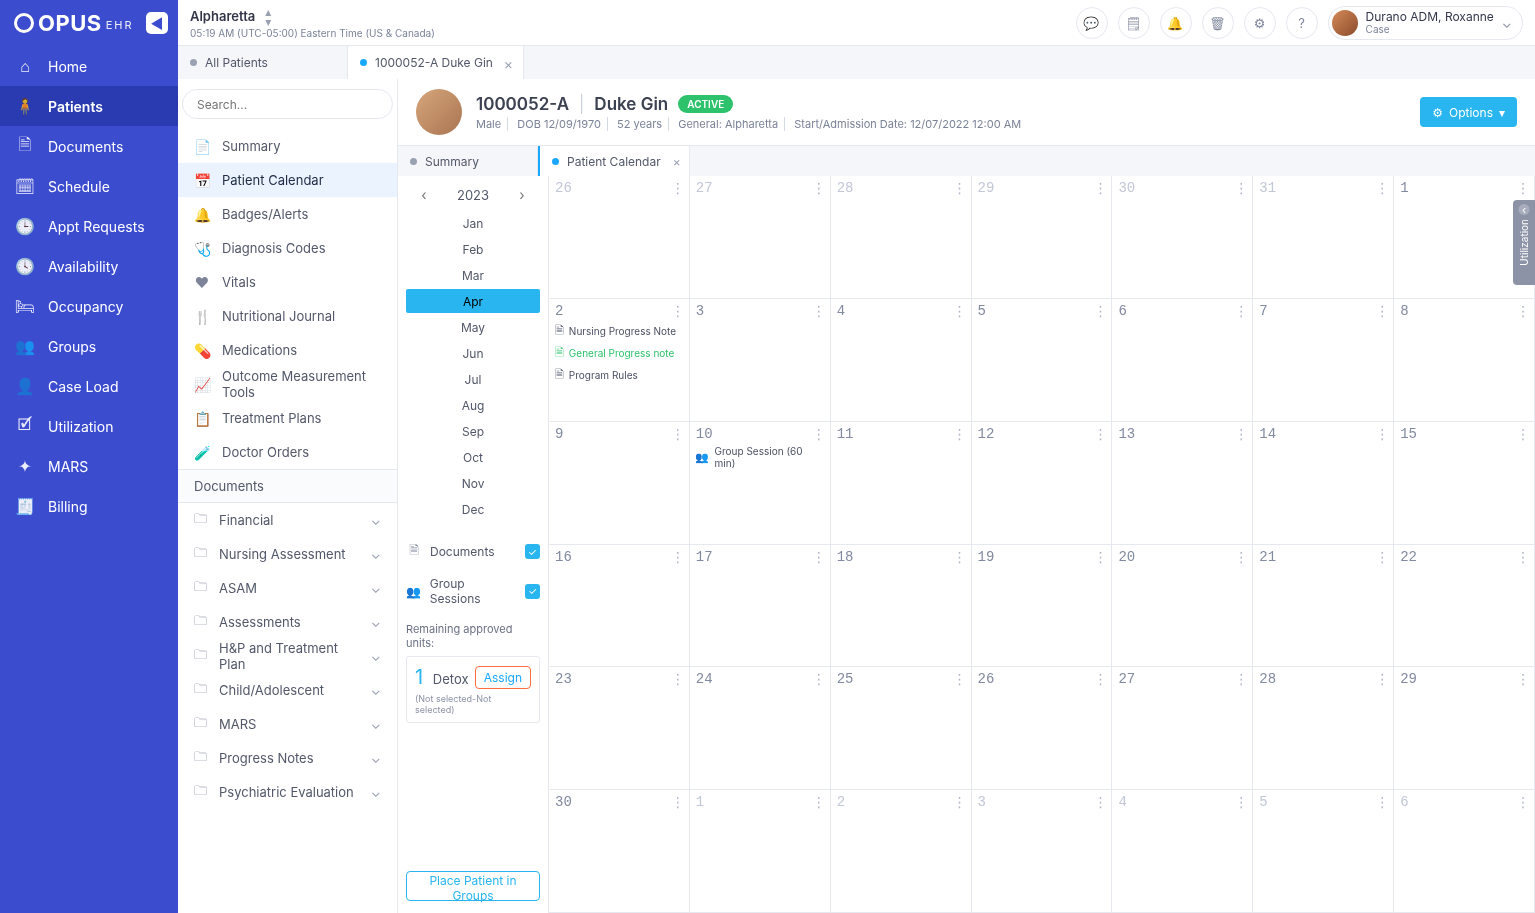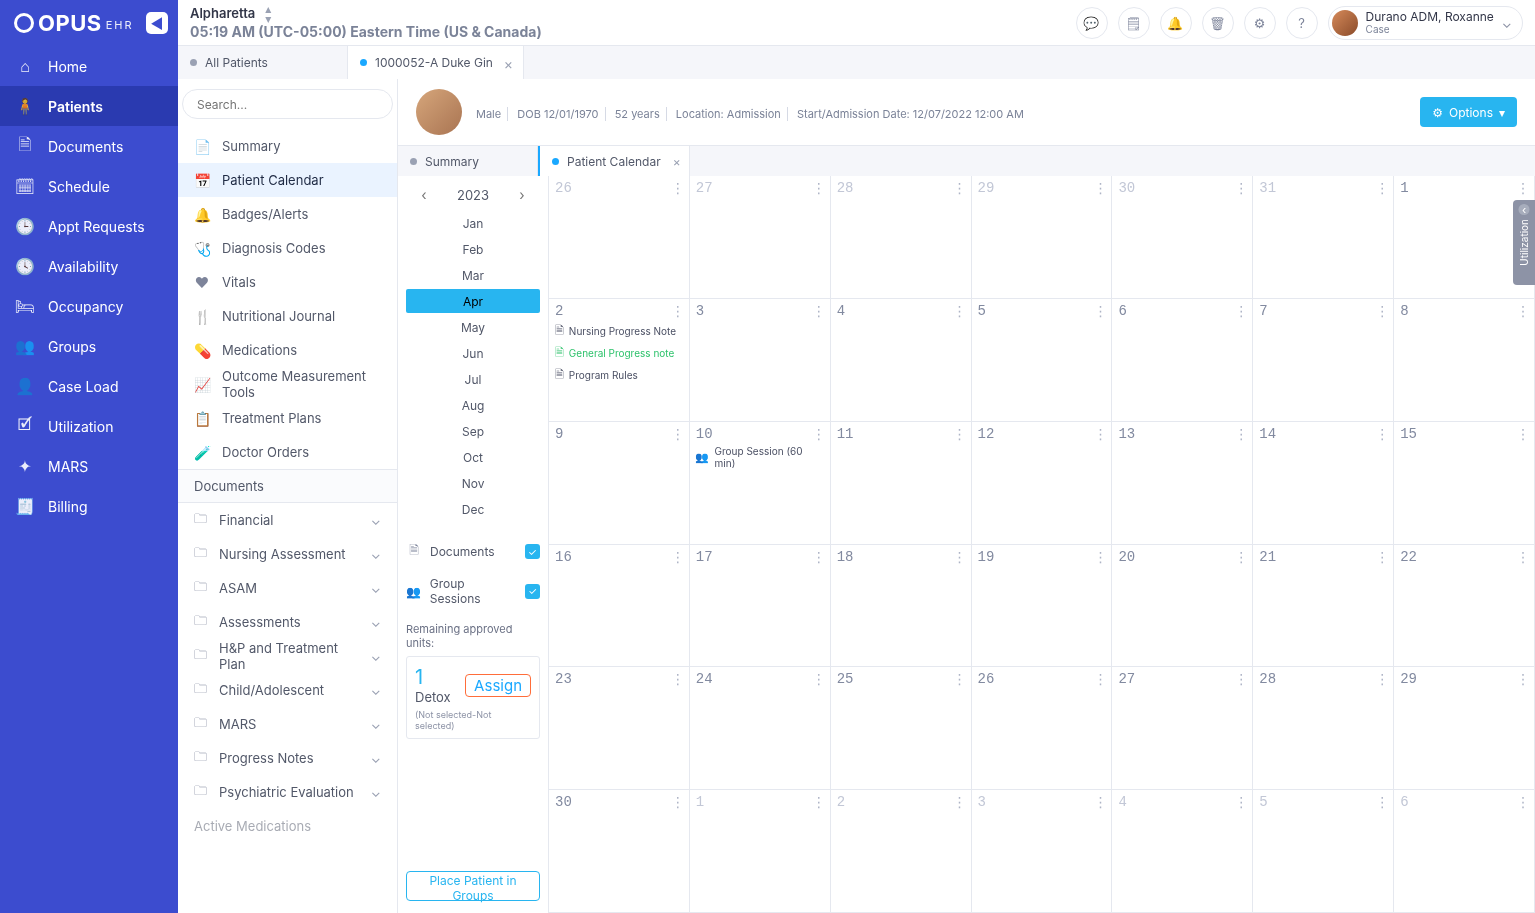--- a/index.html
+++ b/index.html
@@ -29,21 +29,21 @@
   .nav-item.active{background:var(--primary-dark);font-weight:600;}
   .nav-item .icon{width:18px;height:18px;display:flex;align-items:center;justify-content:center;font-size:16px;opacity:.9;}
   
   .main{flex:1;display:flex;flex-direction:column;position:relative;}
   
   .topbar{height:46px;display:flex;align-items:center;padding:0 12px;border-bottom:1px solid var(--border);}
   .facility{display:flex;flex-direction:column;line-height:1.2;}
   .facility-row{display:flex;align-items:center;gap:10px;}
   .facility-name{font-weight:600;font-size:13px;color:#323648;}
   .facility-expand{cursor:pointer;color:#9aa1b3;font-size:12px;line-height:10px;}
-  .facility-sub{font-size:14px;color:var(--text-muted);font-weight:bold;}
+  .facility-sub{font-size:10px;color:var(--text-muted);}
   .topbar-right{margin-left:auto;display:flex;align-items:center;gap:10px;}
   .icon-btn{width:32px;height:32px;border:1px solid var(--border);border-radius:50%;display:flex;align-items:center;justify-content:center;color:#7d849a;cursor:pointer;background:#fff;}
   .user-pill{display:flex;align-items:center;gap:8px;border:1px solid var(--border);border-radius:20px;padding:3px 10px 3px 3px;cursor:pointer;}
   .avatar{width:26px;height:26px;border-radius:50%;background:linear-gradient(135deg,#d68a5a,#8a4b2a);}
   .user-pill .who{line-height:1.1;}
   .user-pill .who .n{font-size:12px;color:#323648;}
   .user-pill .who .r{font-size:10px;color:var(--text-muted);}
   
   .tabs-strip{display:flex;height:33px;background:var(--bg);}
   .ptab{display:flex;align-items:center;height:33px;padding:0 30px 0 12px;gap:8px;min-width:170px;font-size:12px;color:#525869;position:relative;border-right:1px solid var(--border);cursor:pointer;}
@@ -89,21 +89,21 @@
   .month{height:24px;display:flex;align-items:center;justify-content:center;font-size:12px;color:#525869;border-radius:2px;cursor:pointer;}
   .month.sel{background:var(--cyan);color:#000000;}
   .filter-row{display:flex;align-items:center;gap:8px;margin-top:14px;font-size:12px;color:#525869;}
   .filter-row .fi{width:16px;text-align:center;color:#7d849a;}
   .filter-row .cb{margin-left:auto;width:15px;height:15px;border-radius:3px;background:var(--cyan);display:flex;align-items:center;justify-content:center;color:#fff;font-size:10px;}
   .approved-lbl{font-size:11px;color:#6b7185;margin-top:16px;}
   .approved-card{margin-top:6px;border:1px solid var(--border);border-radius:3px;padding:8px 8px 7px;}
   .approved-top{display:flex;align-items:center;justify-content:space-between;}
   .approved-top .n{color:var(--cyan);font-size:20px;margin-right:6px;}
   .approved-top .t{font-size:13px;color:#525869;}
-  .assign-btn{border:1.5px solid var(--orange);color:var(--accent);background:#fff;border-radius:4px;height:23px;padding:0 8px;font-size:15px;cursor:pointer;}
+  .assign-btn{border:1.5px solid var(--orange);color:var(--accent);background:#fff;border-radius:4px;height:23px;padding:0 8px;font-size:12px;cursor:pointer;}
   .approved-sub{font-size:9px;color:#8d93a6;margin-top:4px;}
   .place-btn{margin-top:auto;border:1px solid var(--cyan);color:var(--cyan);background:#fff;border-radius:4px;height:30px;font-size:12px;cursor:pointer;}
   
   .cal-grid-wrap{flex:1;display:flex;flex-direction:column;min-width:0;}
   .cal-head{display:grid;grid-template-columns:repeat(7,1fr);background:var(--bg);height:28px;}
   .cal-head div{display:flex;align-items:center;justify-content:center;font-size:12px;color:#6b7185;}
   .cal-head div.weekend{color:#e25b5b;}
   .cal-grid{flex:1;display:grid;grid-template-columns:repeat(7,1fr);grid-auto-rows:1fr;}
   .cell{border-right:1px solid var(--border);border-bottom:1px solid var(--border);padding:4px 6px;position:relative;font-size:11px;color:#828aa0;min-height:0;}
   .cell .dnum{font-size:14px;font-family:Liberation Mono, monospace;}
@@ -329,35 +329,38 @@
               <span style="color:#9aa1b3;">⌄</span>
             </div>
             <div class="lp-folder">
               <span class="fl">
                 <span class="ico" style="color:#7d849a;">🗀</span>
                 <span>Psychiatric Evaluation</span>
               </span>
               <span style="color:#9aa1b3;">⌄</span>
             </div>
           </div>
-        <div class="lp-item" style="opacity:.5;">
-          <span>Active Medications</span>
-        </div>
       </div>
 
       <div class="patient-area">
 
         <div class="phdr">
           <div class="pavatar"></div>
           <div>
+            <div class="who1">
+              <span>1000052-A</span>
+              <span style="color:#c3c8d7;font-weight:300;">|</span>
+              <span>Duke Gin</span>
+              <span class="badge-active">ACTIVE</span>
+            </div>
             <div class="meta">
               <span>Male</span>
-              <span>DOB 12/01/1970</span>
+              <span>DOB 12/09/1970</span>
               <span>52 years</span>
-              <span>Location: Admission</span>
+              <span>General: Alpharetta</span>
               <span>Start/Admission Date: 12/07/2022 12:00 AM</span>
             </div>
           </div>
           <button class="options-btn">
             <span>⚙</span>
             <span>Options</span>
             <span>▾</span>
           </button>
         </div>
 

